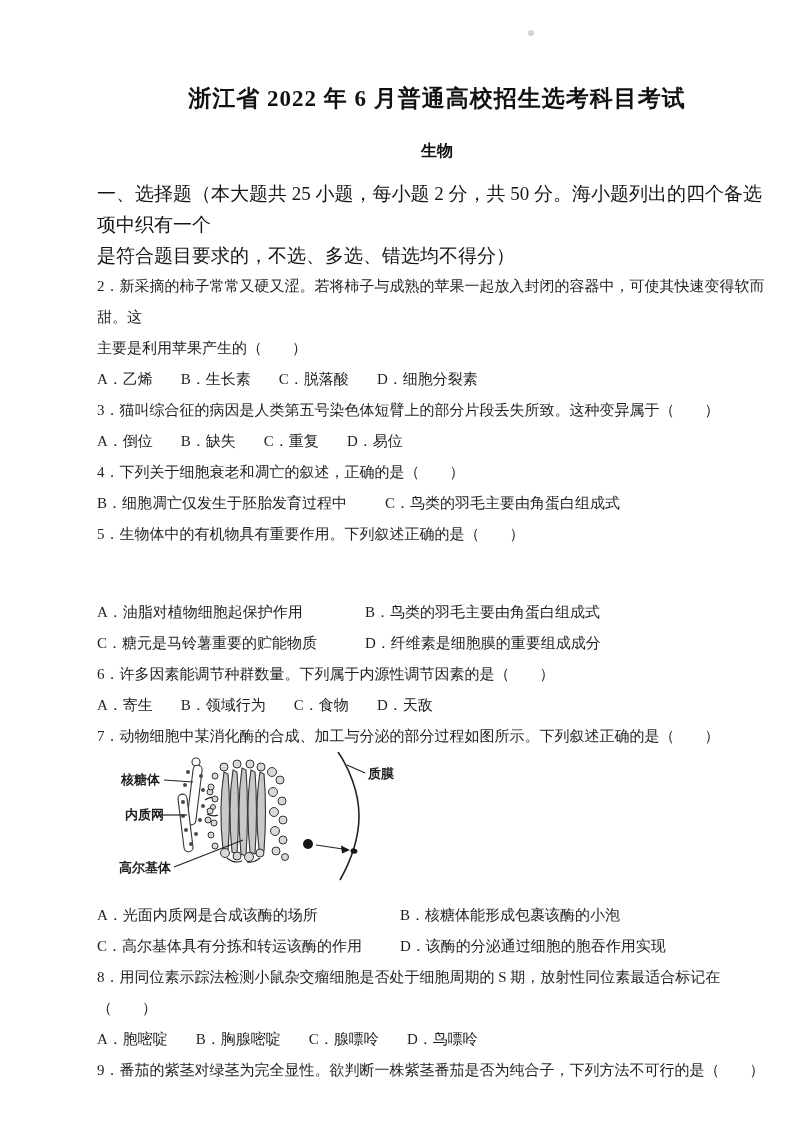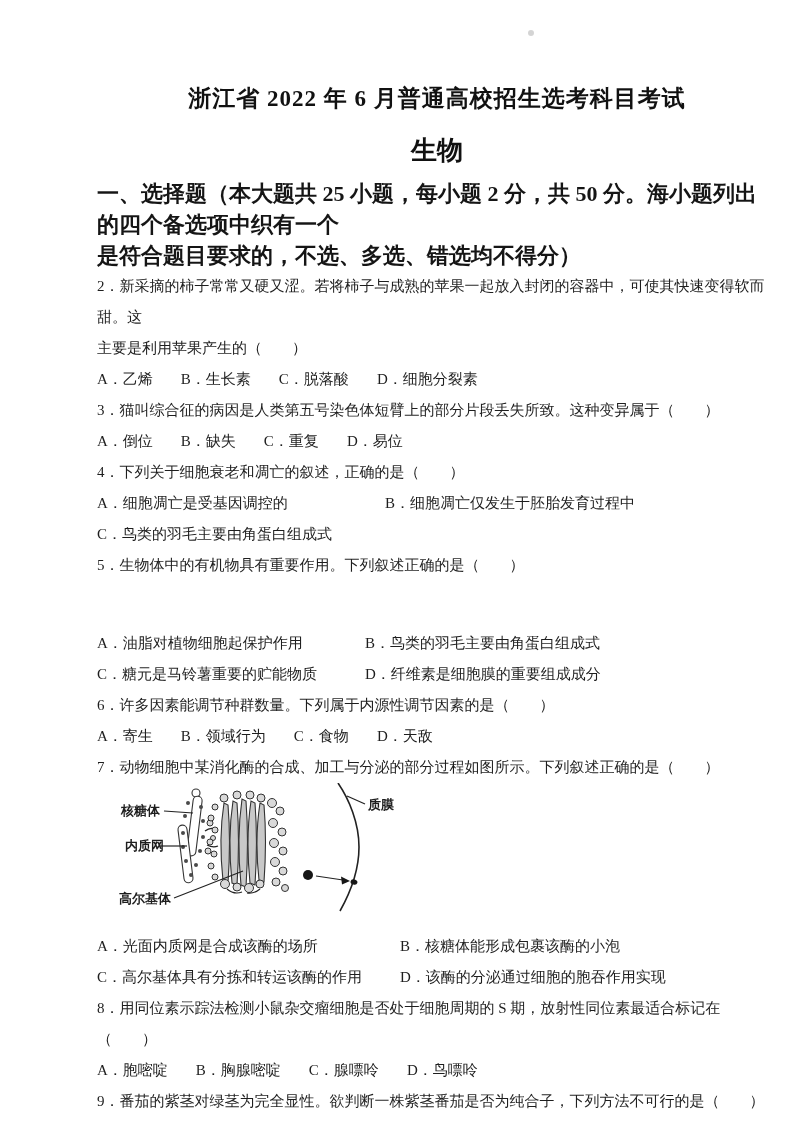--- a/index.html
+++ b/index.html
@@ -11,24 +11,24 @@
     color:#1e1e1e;
     overflow:hidden;
     padding-left:40px;
   }
   .content { padding:84px 56px 0 57px; }
   .doc-title {
     text-align:center; font-size:23px; font-weight:bold;
     line-height:30px; letter-spacing:1px; color:#111;
   }
   .doc-subject {
-    text-align:center; font-size:26px; font-weight:bold;
+    text-align:center; font-size:16px; font-weight:bold;
     line-height:30px; margin-top:22px; color:#111;
   }
-  .section-header { margin-top:12px; font-size:22px; font-weight:bold; line-height:31px; color:#151515; }
+  .section-header { margin-top:12px; font-size:19px; font-weight:normal; line-height:31px; color:#151515; }
   .q { font-size:15px; line-height:31px; }
   .stem { white-space:pre-line; }
   .opts-inline { display:flex; gap:28px; flex-wrap:wrap; }
   .opts-cols { display:grid; }
   .cols-288 { grid-template-columns:288px 1fr; }
   .cols-268 { grid-template-columns:268px 1fr;margin-top:47px; }
   .cols-303 { grid-template-columns:303px 1fr; }
   .fig-wrap { height:148px; }
   .fig-wrap svg { display:block; }
   .fig-label { font-size:13px; font-weight:bold; fill:#1e1e1e; font-family:inherit; }
@@ -77,21 +77,20 @@
         <span class="opt">A．倒位</span>
         <span class="opt">B．缺失</span>
         <span class="opt">C．重复</span>
         <span class="opt">D．易位</span>
       </div>
     </div>
 
     <div class="q">
       <div class="stem"><span>4．</span><span>下列关于细胞衰老和凋亡的叙述，正确的是（　　）</span></div>
       <div class="opts-cols cols-288">
-        <span class="opt">A．细胞凋亡是受基因调控的</span>
         <span class="opt">B．细胞凋亡仅发生于胚胎发育过程中</span>
         <span class="opt">C．鸟类的羽毛主要由角蛋白组成式</span>
       </div>
     </div>
 
     <div class="q">
       <div class="stem"><span>5．</span><span>生物体中的有机物具有重要作用。下列叙述正确的是（　　）</span></div>
       <div class="opts-cols cols-268">
         <span class="opt">A．油脂对植物细胞起保护作用</span>
         <span class="opt">B．鸟类的羽毛主要由角蛋白组成式</span>

